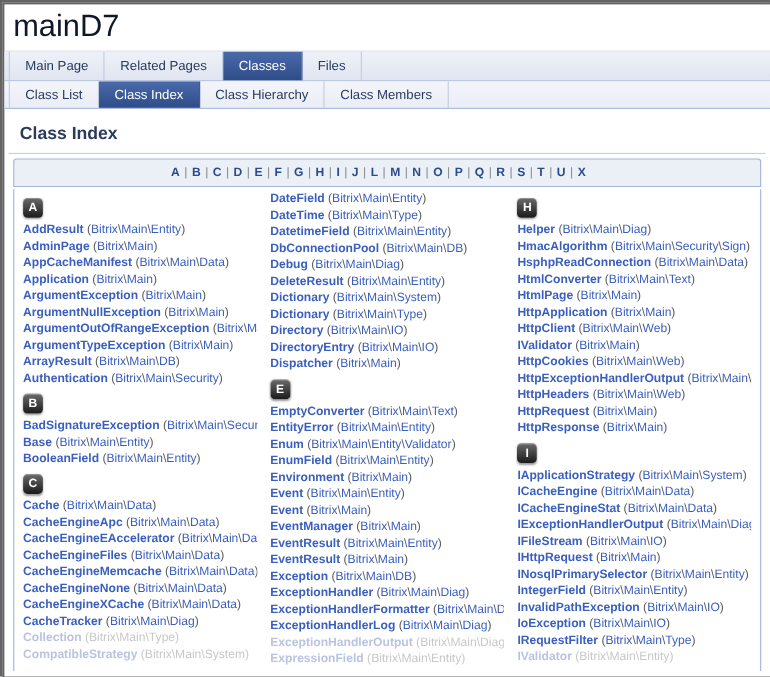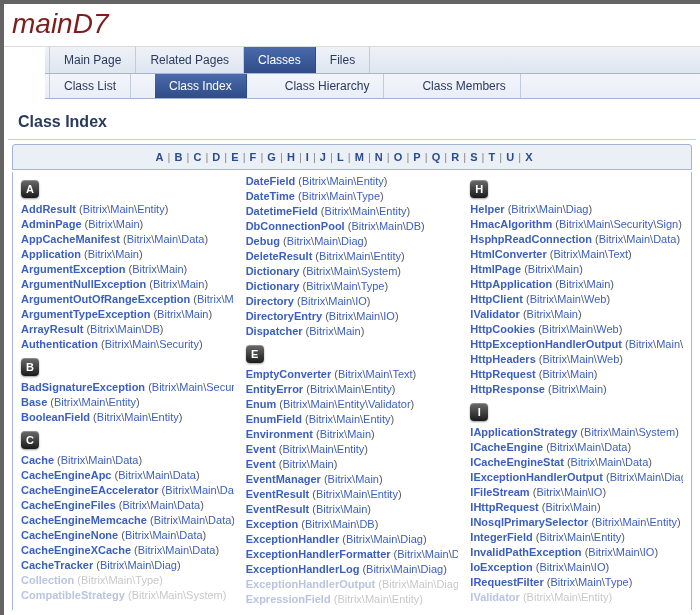--- a/index.html
+++ b/index.html
@@ -12,35 +12,33 @@
     color: #2a2a2a;
     overflow: hidden;
     background: #fff;
     border: 2px solid #646464;
     box-sizing: border-box;
   }
   .project-name {
     font-size: 28px;
     font-weight: 300;
     padding: 4px 8px 6px 8px;
-    color: #7f1d1d;
+    color: #0f172a;
     border-bottom: 1px solid #dcdcdc;
-    font-style: italic;
   }
   
   .tabs, .tabs2 {
     display: flex;
     align-items: stretch;
     background: linear-gradient(#eef1f7, #dfe5f1);
     border-bottom: 1px solid #a3b4d7;
     font-size: 12px;
-    margin-left: 41px;
   }
   .tabs { height: 26px; }
-  .tabs2 { height: 24px; background: linear-gradient(#f3f5fa, #e9edf6); gap: 24px; }
+  .tabs2 { height: 24px; background: linear-gradient(#f3f5fa, #e9edf6); }
   .tab {
     padding: 0 14px;
     display: flex;
     align-items: center;
     color: #283a5d;
     border-right: 1px solid #c0cbe0;
     cursor: pointer;
     white-space: nowrap;
   }
   .tab:first-child { border-left: 1px solid #c0cbe0; margin-left: 4px;}

